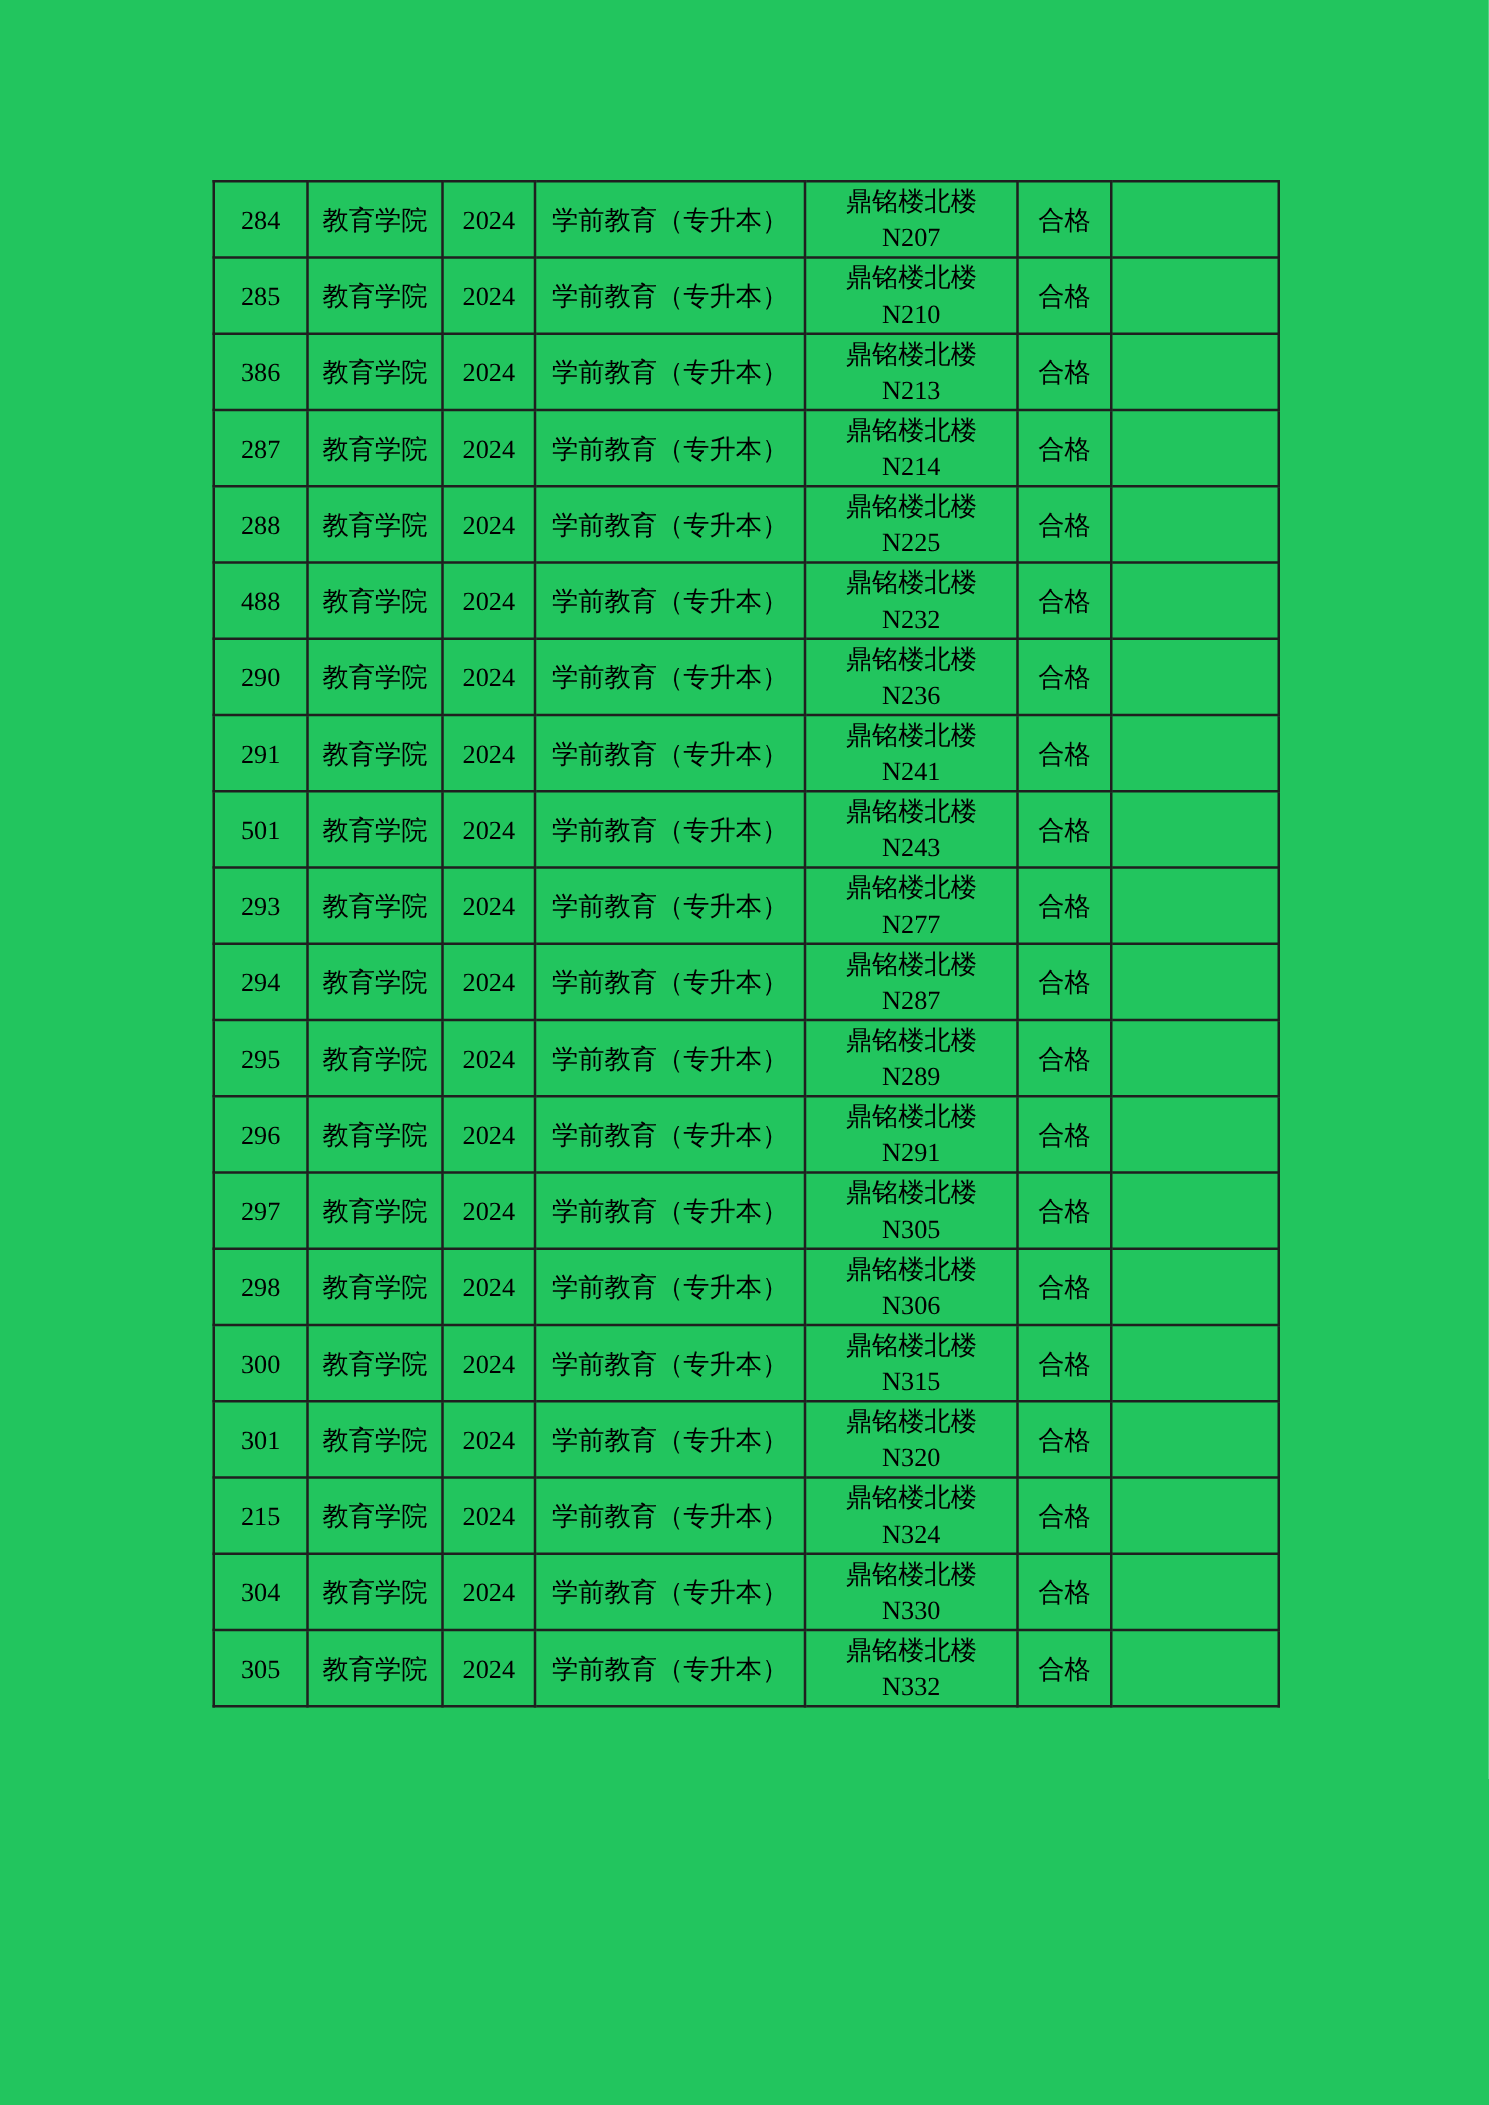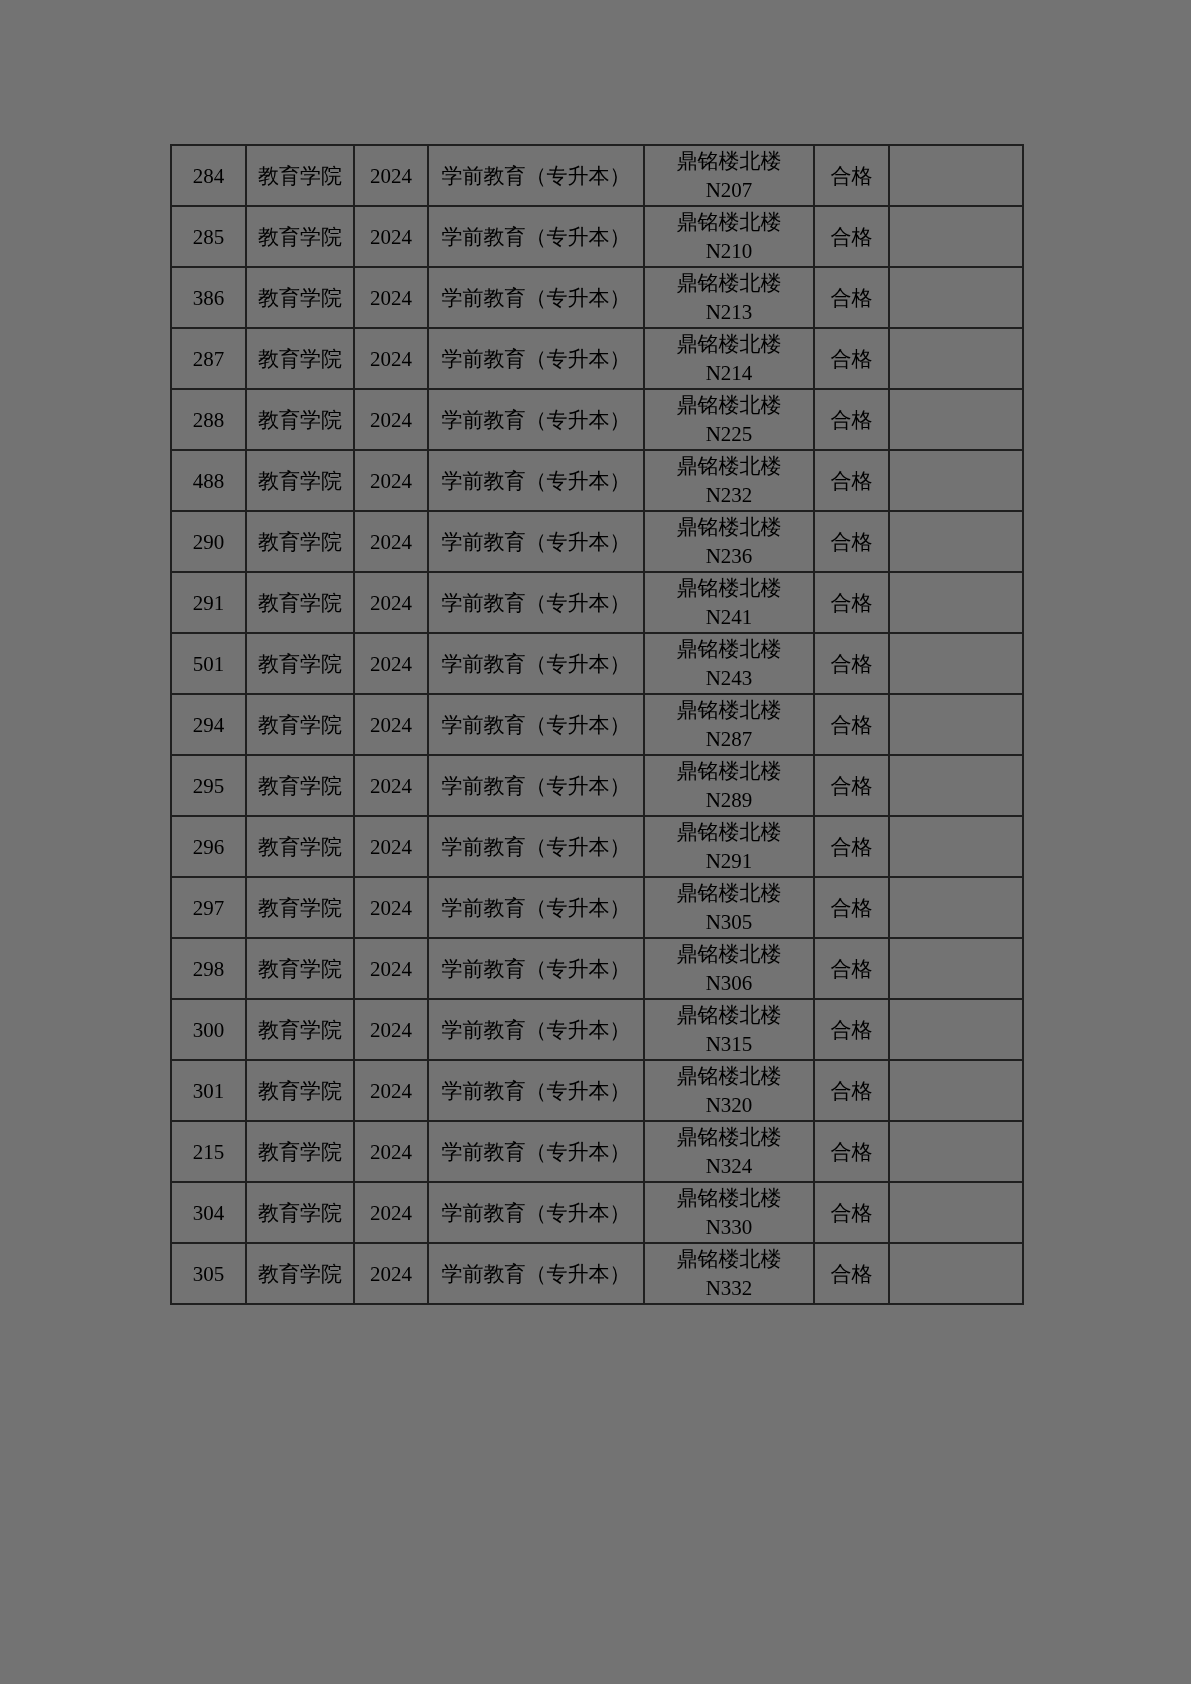--- a/index.html
+++ b/index.html
@@ -14,21 +14,21 @@
     color: #000000;
     position: relative;
     overflow: hidden;
   }
   .page {
     position: absolute;
     left: 0;
     top: 0;
     width: 1191px;
     height: 1684px;
-    background: #737373;
+    background: #22c55e;
     font-family: Liberation Serif, serif;
   }
   table.roster {
     position: absolute;
     left: 170px;
     top: 144px;
     width: 852px;
     border-collapse: collapse;
     table-layout: fixed;
   }
@@ -180,20 +180,32 @@
     <td class="col-year">2024</td>
     <td class="col-major">学前教育（专升本）</td>
     <td class="col-location">
       <div>鼎铭楼北楼</div>
       <div>N243</div>
     </td>
     <td class="col-result">合格</td>
     <td class="col-note"></td>
   </tr>
 
+  <tr>
+    <td class="col-no">293</td>
+    <td class="col-college">教育学院</td>
+    <td class="col-year">2024</td>
+    <td class="col-major">学前教育（专升本）</td>
+    <td class="col-location">
+      <div>鼎铭楼北楼</div>
+      <div>N277</div>
+    </td>
+    <td class="col-result">合格</td>
+    <td class="col-note"></td>
+  </tr>
 
   <tr>
     <td class="col-no">294</td>
     <td class="col-college">教育学院</td>
     <td class="col-year">2024</td>
     <td class="col-major">学前教育（专升本）</td>
     <td class="col-location">
       <div>鼎铭楼北楼</div>
       <div>N287</div>
     </td>

